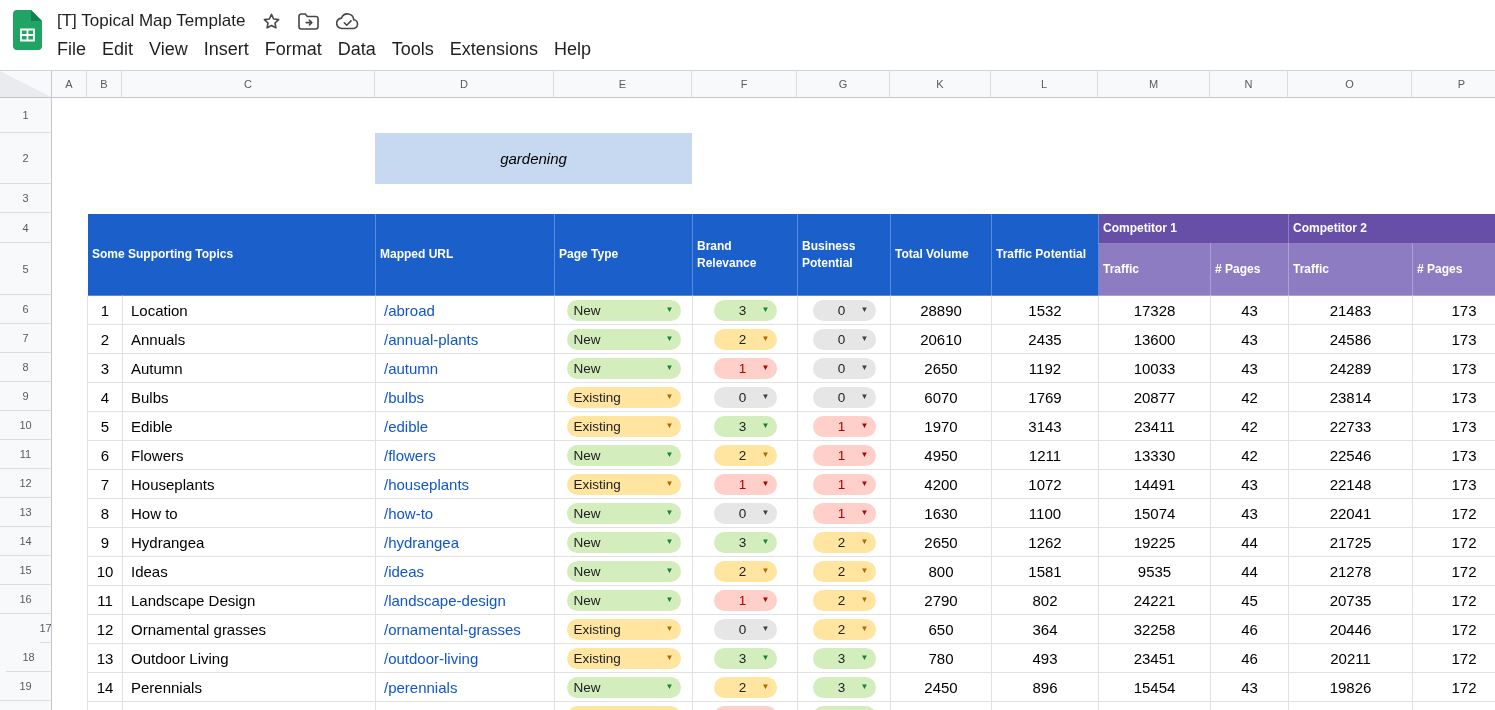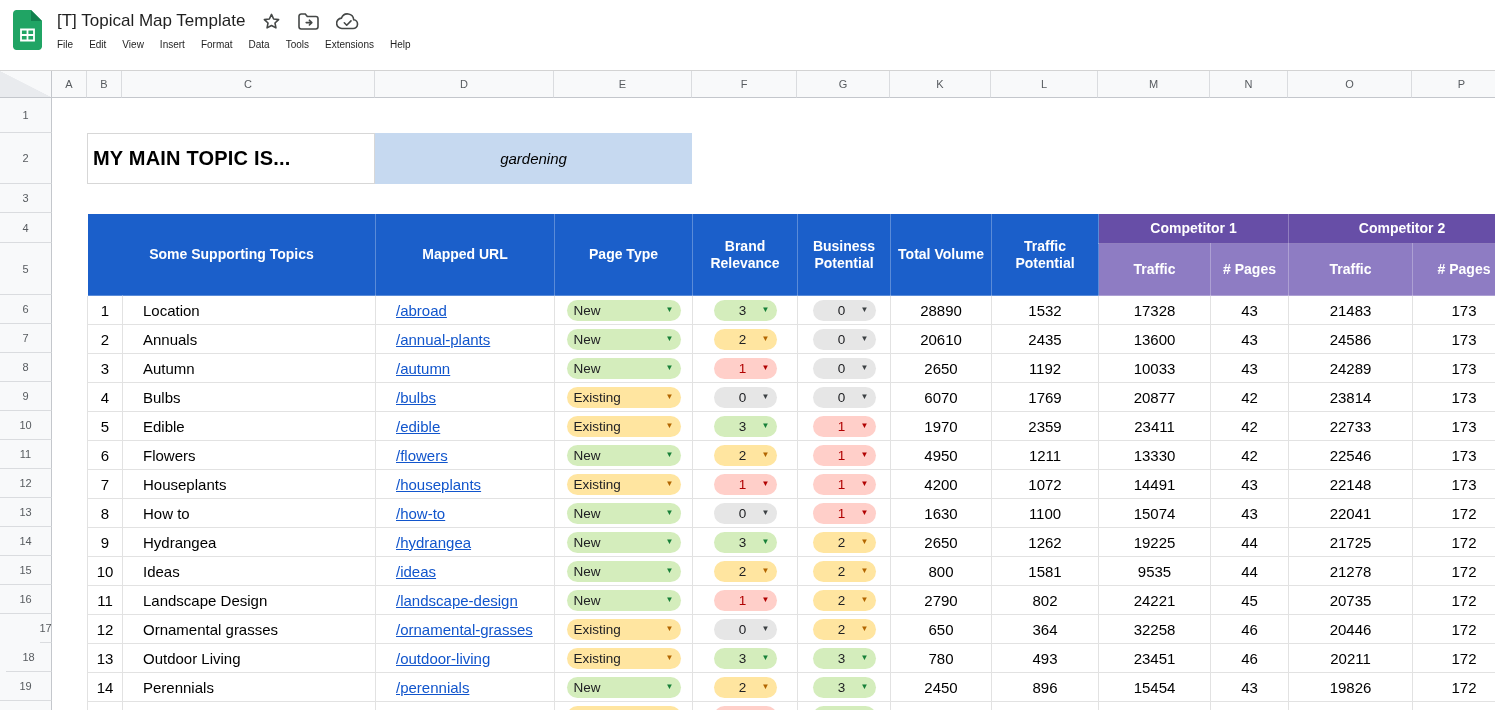--- a/index.html
+++ b/index.html
@@ -7,48 +7,48 @@
 body{overflow:hidden;background:#fff;font-family:"Liberation Sans",sans-serif;color:#202124;}
 
 
 #appheader{height:70px;display:flex;align-items:flex-start;padding:9px 0 0 13px;background:#fff;}
 #sheets-logo{flex:0 0 auto;margin:1px 15px 0 0;cursor:pointer;}
 #titleblock{flex:1;min-width:0;}
 #titlerow{display:flex;align-items:center;height:24px;}
 #doctitle{font-size:17px;font-weight:500;color:#1f1f1f;cursor:pointer;white-space:nowrap;}
 .tbicon{margin-left:17px;display:flex;align-items:center;color:#444746;cursor:pointer;}
 #menubar{display:flex;margin-top:3px;margin-left:-8px;}
-.menu-item{font-size:10px;color:#1f1f1f;padding:3px 8px;border-radius:4px;cursor:pointer;}
+.menu-item{font-size:18px;color:#1f1f1f;padding:3px 8px;border-radius:4px;cursor:pointer;}
 
 
 #colheaders{display:flex;height:28px;background:#f8f9fa;border-top:1px solid #d3d3d3;overflow:hidden;}
 #corner{flex:0 0 52px;height:100%;background:linear-gradient(to top right,#e9ebee 49.5%,#f8f9fa 50.5%);border-right:1px solid #c4c7cc;border-bottom:1px solid #c4c7cc;cursor:pointer;}
 .colh{flex:0 0 auto;height:100%;display:flex;align-items:center;justify-content:center;font-size:11px;color:#575b5f;border-right:1px solid #dadcdf;border-bottom:1px solid #c4c7cc;cursor:pointer;}
 #sheetbody{display:flex;height:612px;}
 #rowheaders{flex:0 0 52px;overflow:hidden;background:#f8f9fa;}
 .rowh{display:flex;align-items:center;justify-content:center;font-size:11px;color:#575b5f;border-bottom:1px solid #dadcdf;border-right:1px solid #c4c7cc;cursor:pointer;}
 #canvas{position:relative;flex:1;overflow:hidden;background:#fff;}
 
 
 #topic-label{position:absolute;left:35px;top:35px;width:288px;height:51px;background:#fff;border:1px solid #d7d7d7;display:flex;align-items:center;padding-left:5px;font-size:20px;font-weight:bold;color:#000;letter-spacing:.2px;}
 #topic-value{position:absolute;left:323px;top:35px;width:317px;height:51px;background:var(--topic-highlight);display:flex;align-items:center;justify-content:center;font-size:15px;font-style:italic;color:#000;}
 
 
 #datatable{position:absolute;left:35px;top:115px;width:1428px;table-layout:fixed;border-collapse:collapse;}
-#datatable th{font-size:14px;font-weight:bold;color:#fff;text-align:center;vertical-align:middle;line-height:17px;padding:0 4px;white-space:normal;}
+#datatable th{font-size:12px;font-weight:bold;color:#fff;text-align:left;vertical-align:middle;line-height:17px;padding:0 4px;white-space:normal;}
 #datatable thead tr:nth-child(1){height:30px;}
 #datatable thead tr:nth-child(2){height:52px;}
 th.hblue{background:var(--header-blue);border:1px solid rgba(255,255,255,.28);}
 th.hpd{background:var(--competitor-dark);border:1px solid rgba(255,255,255,.28);}
 th.hpl{background:var(--competitor-light);border:1px solid rgba(255,255,255,.28);font-weight:bold;}
 th.thl{text-align:left;padding-left:12px;}
 #datatable tbody tr{height:29px;}
 #datatable td{border:1px solid #e2e2e2;font-size:15px;color:#000;text-align:center;padding:0 3px;white-space:nowrap;overflow:hidden;vertical-align:middle;cursor:default;}
-#datatable td.l{text-align:left;padding-left:20px;}
-.link{color:var(--link);text-decoration:underline;cursor:pointer;}
+#datatable td.l{text-align:left;padding-left:8px;}
+.link{color:var(--link);cursor:pointer;}
 
 
 .chip{display:flex;align-items:center;height:21px;border-radius:11px;padding:0 7px;margin:0 auto;cursor:pointer;font-size:13.5px;color:#202124;}
 .chip-page{width:114px;}
 .chip-score{width:63px;}
 .chip .lbl{white-space:nowrap;}
 .chip-page .lbl{margin-right:auto;}
 .chip-score .lbl{flex:1;text-align:center;margin-left:7px;}
 .chip .arr{font-size:8px;margin-left:4px;line-height:1;}
 .k-green{background:var(--chip-green);}
@@ -143,21 +143,20 @@
       <div class="rowh" style="height: 29px;">14</div>
       <div class="rowh" style="height: 29px;">15</div>
       <div class="rowh" style="height: 29px;">16</div>
       <div class="rowh" style="height: 29px; margin-left: 40px;">17</div>
       <div class="rowh" style="height: 29px; margin-left: 6px;">18</div>
       <div class="rowh" style="height: 29px;">19</div>
       <div class="rowh" style="height: 29px;">20</div>
     </div>
   <div id="canvas">
 
-    <div id="topic-label">MY MAIN TOPIC IS...</div>
     <div id="topic-value">gardening</div>
 
     <table id="datatable">
       <colgroup>
         <col style="width:35px">
           <col style="width:253px">
           <col style="width:179px">
           <col style="width:138px">
         <col style="width:105px">
           <col style="width:93px">
@@ -320,21 +319,21 @@
                 <span class="arr">▼</span>
               </div>
             </td>
             <td>
               <div class="chip chip-score k-red">
                 <span class="lbl">1</span>
                 <span class="arr">▼</span>
               </div>
             </td>
             <td>1970</td>
-            <td>2359</td>
+            <td>3143</td>
             <td>23411</td>
             <td>42</td>
             <td>22733</td>
             <td>173</td>
           </tr>
           <tr>
             <td>6</td>
             <td class="l">Flowers</td>
             <td class="l"><span class="link">/flowers</span></td>
             <td>

